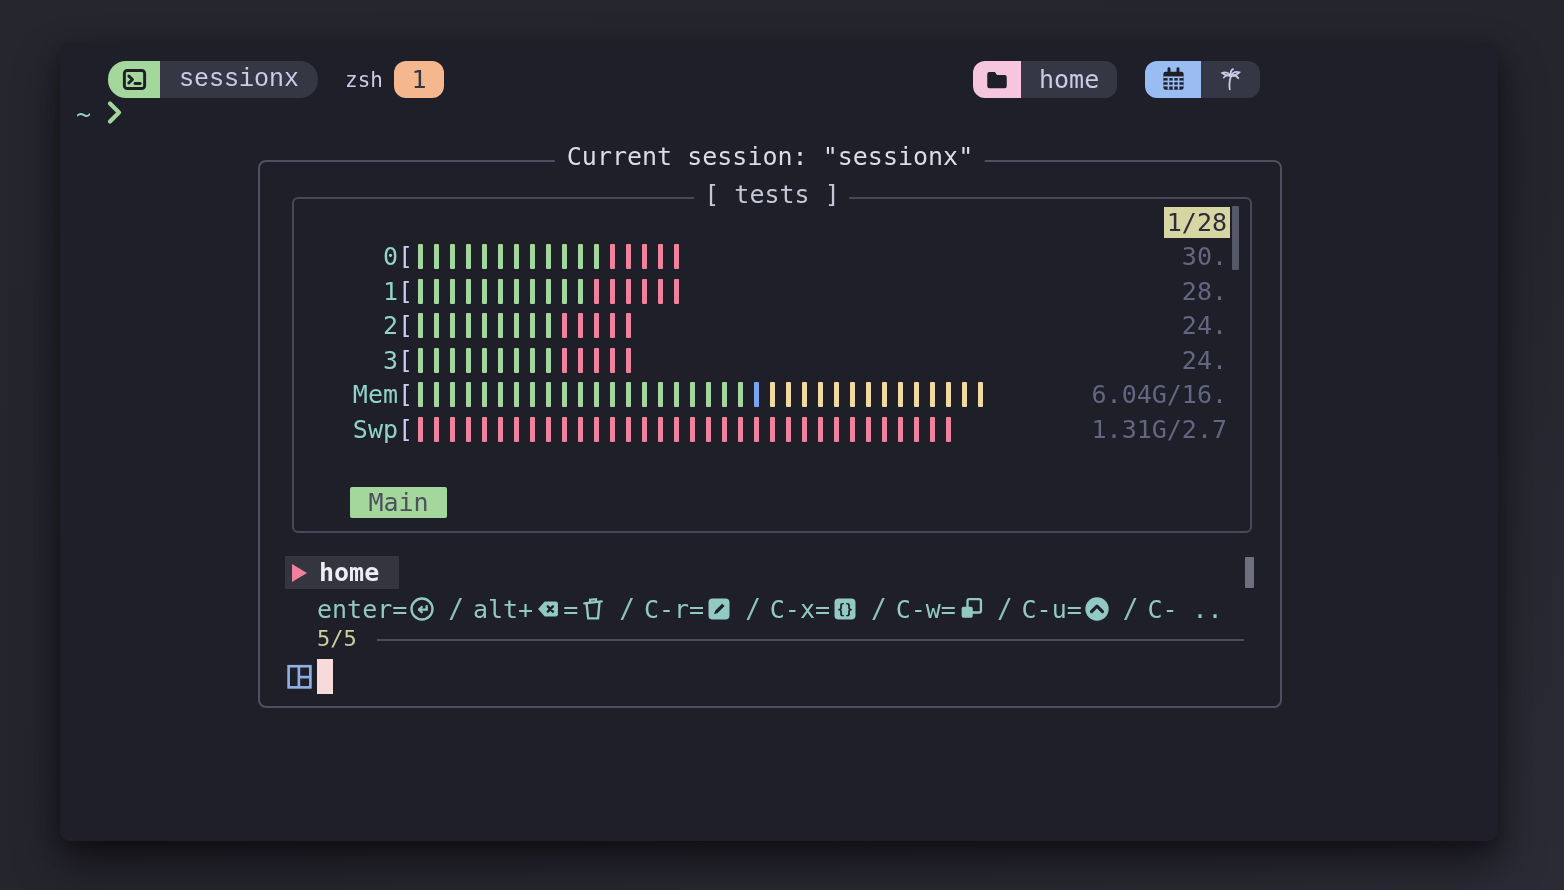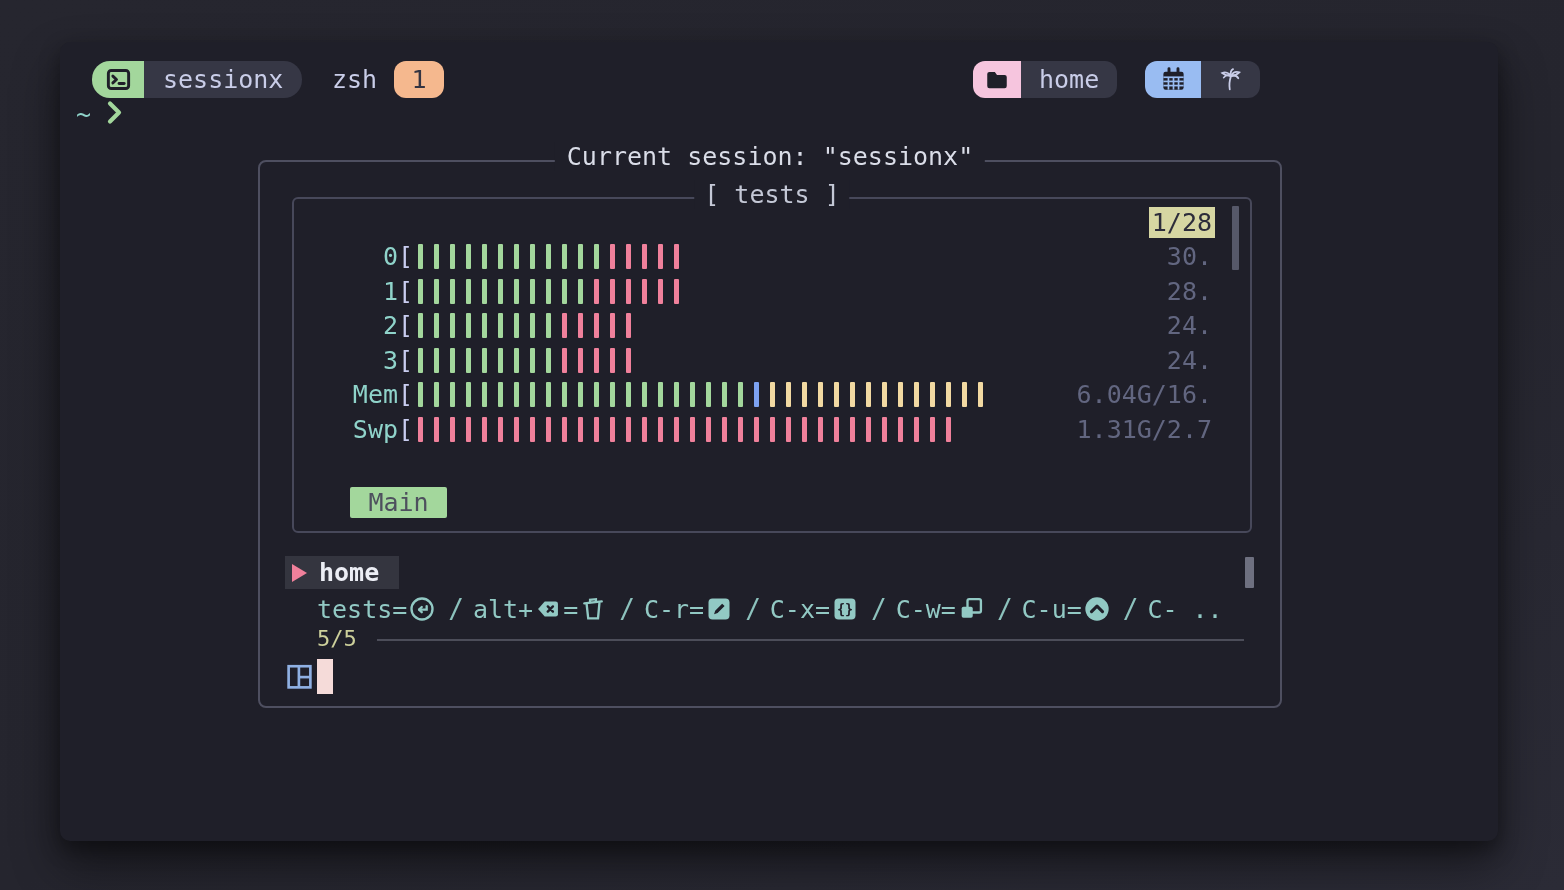--- a/index.html
+++ b/index.html
@@ -13,42 +13,42 @@
   .seg{display:flex;align-items:center;justify-content:center;font-size:25px;}
   .seg.icon-seg svg{display:block;}
   .seg-green{background:#a3d79c;border-radius:18px 0 0 18px;width:52px;}
   .seg-text{background:#363745;color:#c9cde8;}
   .round-r{border-radius:0 12px 12px 0;}
   .round-r-big{border-radius:0 18px 18px 0;}
   .seg-pink{background:#f6c5de;border-radius:12px 0 0 12px;width:48px;}
   .seg-blue{background:#99bcf2;border-radius:12px 0 0 12px;width:56px;}
   .badge{position:absolute;top:19px;height:37px;border-radius:12px;display:flex;
     align-items:center;justify-content:center;font-size:25px;}
-  .zsh{position:absolute;left:272px;top:19px;height:37px;display:flex;align-items:center;
-    color:#c9cde8;font-size:25px;}
+  .zsh{position:absolute;left:285px;top:19px;height:37px;display:flex;align-items:center;
+    color:#c9cde8;font-size:21px;}
   
   .prompt{position:absolute;left:16px;top:56px;height:32px;display:flex;align-items:center;}
   .prompt-cwd{color:#8fd3ca;font-size:25px;margin-right:14px;}
   
   .popup{position:absolute;left:198px;top:118px;width:1024px;height:548px;
     border:2px solid #4e4f60;border-radius:8px;box-sizing:border-box;}
   .popup-title{position:absolute;left:50%;transform:translateX(-50%);top:-20px;
     background:#1f1f29;padding:0 12px;color:#dadde8;font-size:25px;white-space:nowrap;}
   .preview{position:absolute;left:32px;top:35px;width:960px;height:336px;
     border:2px solid #47485a;border-radius:6px;box-sizing:border-box;}
   .preview-title{position:absolute;left:50%;transform:translateX(-50%);top:-19px;
     background:#1f1f29;padding:0 10px;color:#c4c8d6;font-size:25px;white-space:nowrap;}
   
   .htop{position:absolute;left:0;top:6px;width:956px;}
   .htop-row{height:34.5px;display:flex;align-items:center;font-size:25px;}
   .htop-label{width:104px;text-align:right;color:#8fd3ca;white-space:pre;}
   .htop-bracket{color:#c9cdf0;}
   .htop-bars{display:flex;align-items:center;height:26px;margin-left:5px;}
   .meter-bar{width:4.5px;height:25px;margin-right:11.5px;border-radius:1px;flex:none;}
-  .htop-value{margin-left:auto;color:#626680;padding-right:38px;white-space:pre;}
+  .htop-value{margin-left:auto;color:#626680;padding-right:23px;white-space:pre;}
   .highlight{background:#d6d6a2;color:#2c2c3a;padding:1px 3px;margin-right:-3px;}
   .preview-scrollbar{position:absolute;right:11px;top:7px;width:7px;height:64px;
     background:#565869;border-radius:1px;}
   .window-tab{position:absolute;left:56px;top:288px;width:97px;height:31px;
     background:#a3d79c;color:#4e505e;font-size:25px;display:flex;align-items:center;
     justify-content:center;border-radius:2px;}
   
   .sel-row{position:absolute;left:25px;top:394px;width:114px;height:33px;
     background:#34353f;display:flex;align-items:center;}
   .pointer{width:0;height:0;border-left:15px solid #f0809b;border-top:9px solid transparent;
@@ -65,21 +65,21 @@
   .counter{position:absolute;left:57px;top:464px;color:#cdd09b;font-size:22px;}
   .counter-rule{position:absolute;left:117px;top:477px;width:867px;height:2px;background:#4c4d59;}
   .layout-icon{position:absolute;left:25px;top:500px;}
   .cursor{position:absolute;left:57px;top:497px;width:16px;height:35px;background:#f5dbd9;}
 </style>
 </head>
 <body>
 
 <div class="window">
 
-  <div class="pill" style="left:32px;">
+  <div class="pill" style="left:48px;font-family:Liberation Mono, monospace;">
     <div class="seg seg-green icon-seg">
       <svg width="27" height="27" viewBox="0 0 24 24">
           <rect x="3" y="4" width="18" height="16" rx="2.5" fill="none" stroke="#1f1f29" stroke-width="2.6"></rect>
           <path d="M7 9l3.2 3L7 15" fill="none" stroke="#1f1f29" stroke-width="2.6" stroke-linecap="round" stroke-linejoin="round"></path>
           <line x1="12.5" y1="15.5" x2="17" y2="15.5" stroke="#1f1f29" stroke-width="2.6" stroke-linecap="round"></line>
         </svg>
     </div>
     <div class="seg seg-text round-r-big" style="padding:0 19px;">sessionx</div>
   </div>
   <div class="zsh">zsh</div>
@@ -317,21 +317,21 @@
       <div class="preview-scrollbar"></div>
       <div class="window-tab">Main</div>
     </div>
 
     <div class="sel-row">
       <span class="pointer"></span>
       <span class="sel-label">home</span>
     </div>
     <div class="list-scrollbar"></div>
 
-    <div class="help" id="help-line"><span class="hint"><span>tests=</span><span class="hicon"><svg width="28" height="28" viewBox="0 0 24 24" fill="none" stroke="#92c9c4" stroke-width="2">
+    <div class="help" id="help-line"><span class="hint"><span>enter=</span><span class="hicon"><svg width="28" height="28" viewBox="0 0 24 24" fill="none" stroke="#92c9c4" stroke-width="2">
               <circle cx="12" cy="12" r="9"></circle>
               <path d="M16 9.5v3h-6.5" stroke-linecap="round"></path>
               <path d="M11.8 10.3L9.5 12.5l2.3 2.2" stroke-linecap="round" stroke-linejoin="round"></path>
             </svg></span></span><span class="help-sep">/</span><span class="hint"><span>alt+</span><span class="hicon"><svg width="28" height="28" viewBox="0 0 24 24">
               <path d="M9.2 5.5h9.3a2 2 0 0 1 2 2v9a2 2 0 0 1-2 2H9.2L3.5 12z" fill="#92c9c4"></path>
               <path d="M11.8 9.8l4.4 4.4m0-4.4l-4.4 4.4" stroke="#1f1f29" stroke-width="2.1" stroke-linecap="round"></path>
             </svg></span><span>=</span><span class="hicon"><svg width="28" height="28" viewBox="0 0 24 24" fill="none" stroke="#92c9c4" stroke-width="2" stroke-linecap="round">
               <path d="M4.5 7.2L19.5 5.4"></path>
               <path d="M9.5 6V4.2l5-.6V5.5"></path>
               <path d="M6.5 7.5l1.4 12.5h8.4L17.5 7"></path>

